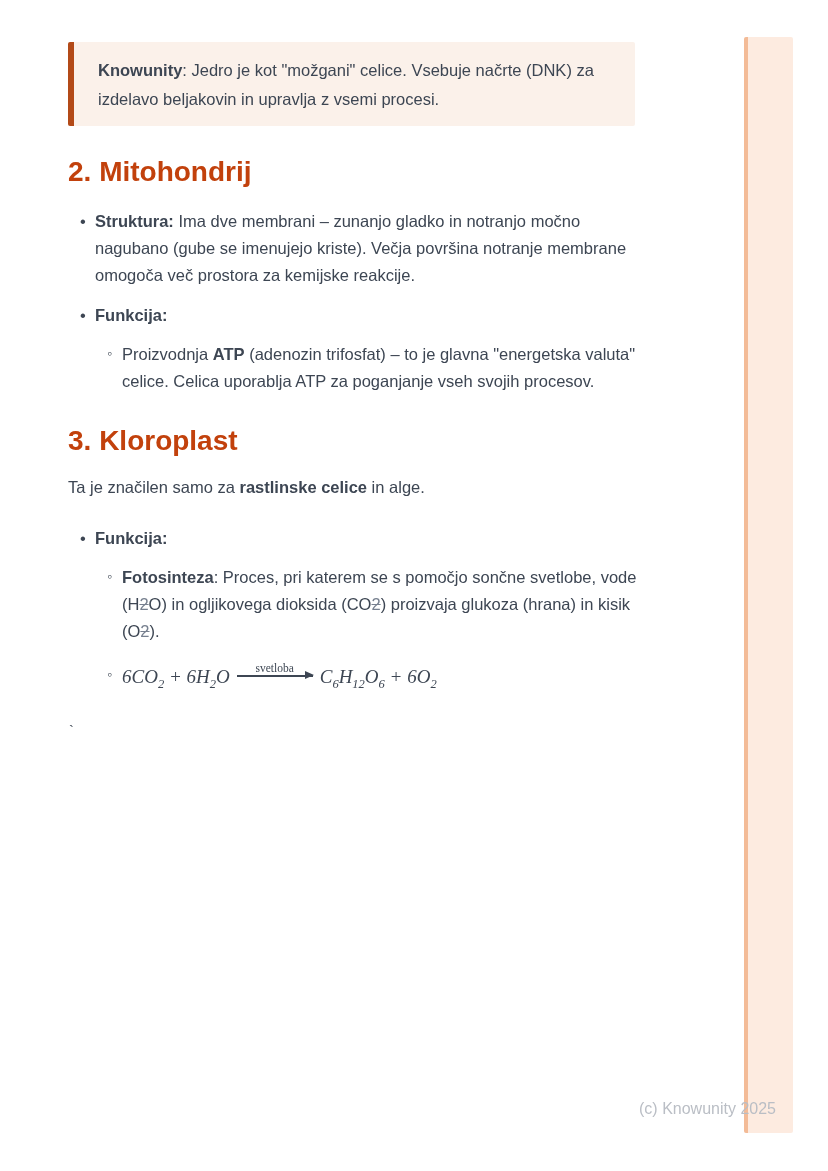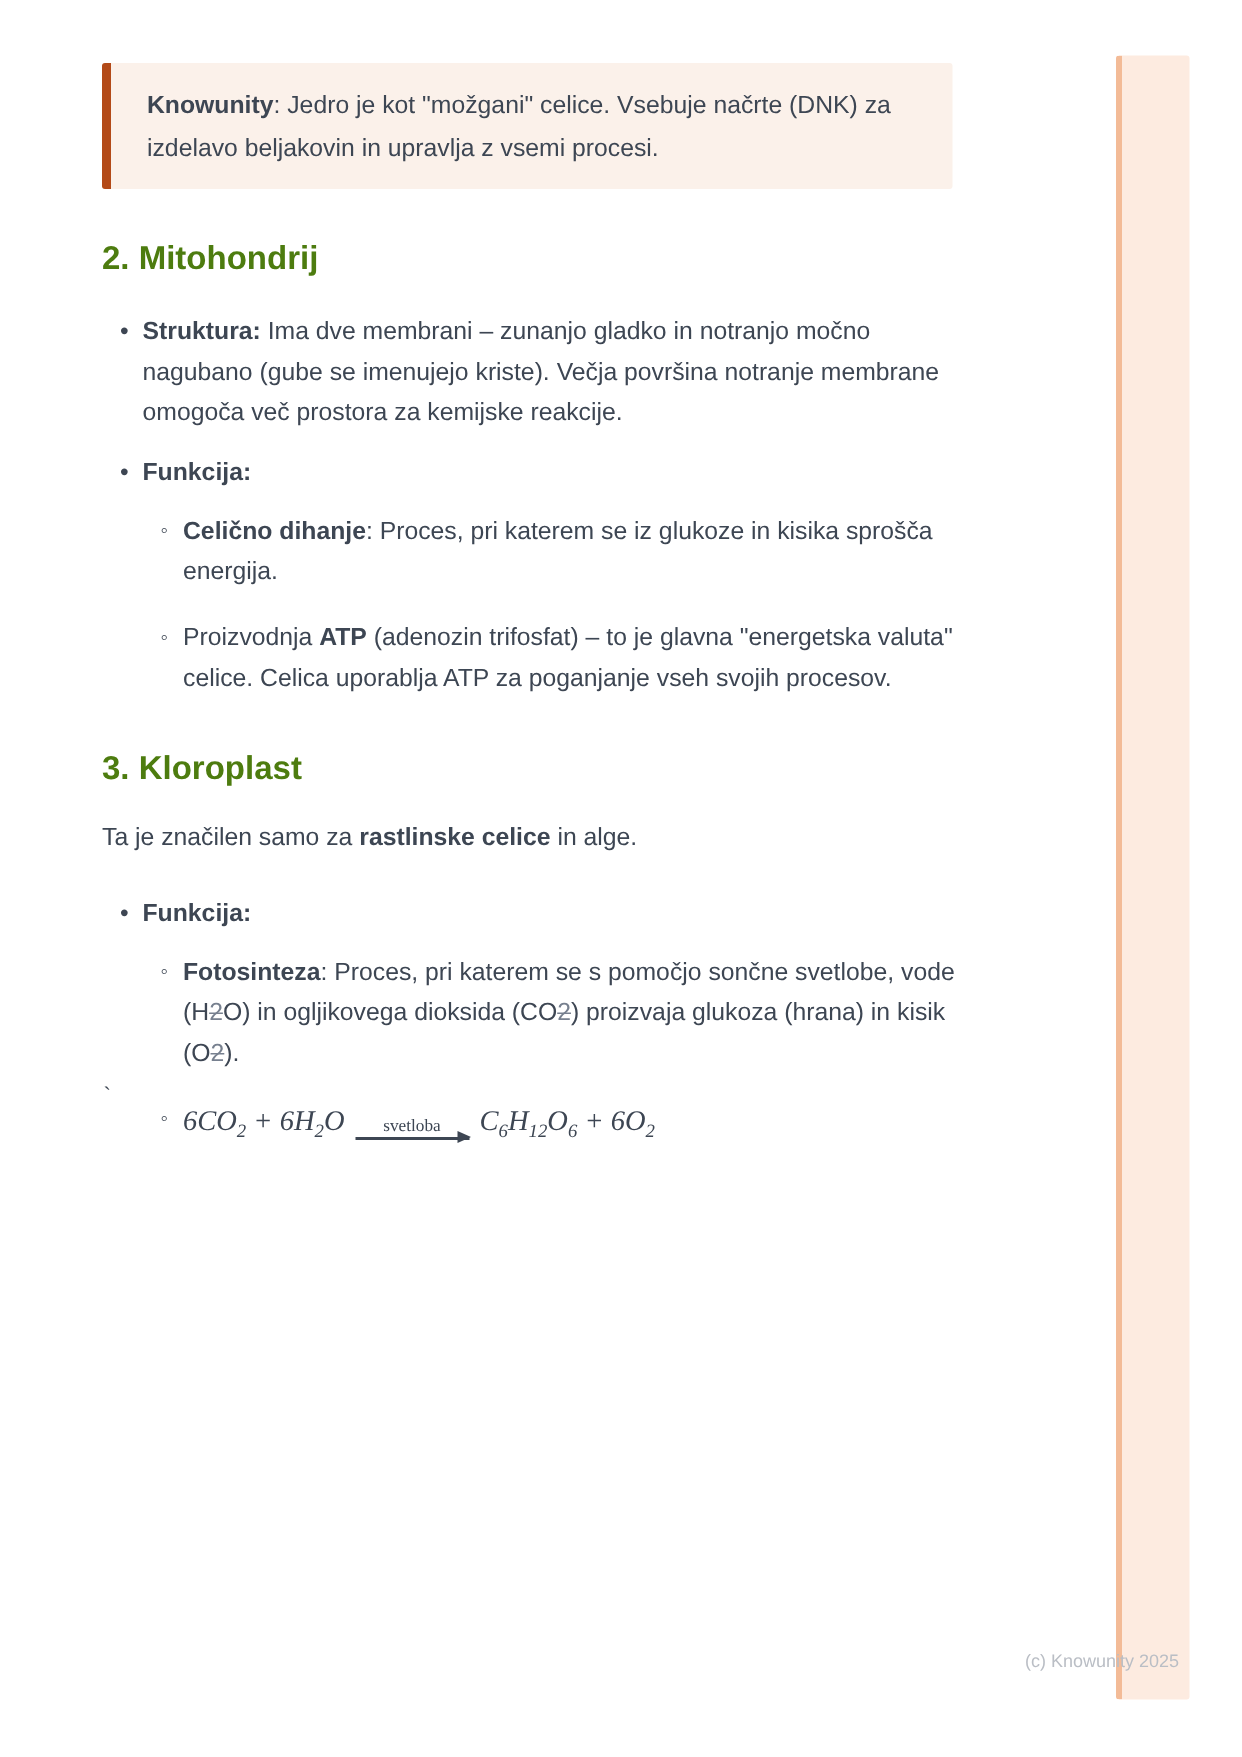--- a/index.html
+++ b/index.html
@@ -37,22 +37,22 @@
     border-radius:2px;
     padding:14px 26px 12px 24px;
     width:567px;
     box-sizing:border-box;
     font-size:16.5px;
     line-height:29px;
   }
   .b{font-weight:bold;}
 
   h2{
-    color:#4d7c0f;
-    font-size:22px;
+    color:#c2410c;
+    font-size:28px;
     line-height:24px;
     margin:34px 0 0 0;
     font-weight:bold;
   }
   p.lead{
     margin:21px 0 0 0;
     font-size:16.5px;
     line-height:27px;
   }
 
@@ -93,21 +93,21 @@
     line-height:30px;
     white-space:nowrap;
     display:flex;
     align-items:flex-start;
   }
   .eq sub{font-size:12.5px;font-style:italic;line-height:0;}
   .rxn{
     display:inline-flex;
     flex-direction:column;
     align-items:center;
-    margin:16px 7px;
+    margin:4px 7px;
     transform:translateY(-4px);
   }
   .rxn-label{
     font-family:"Liberation Serif", serif;
     font-style:normal;
     font-size:11.5px;
     line-height:12px;
     margin-bottom:1px;
   }
   .rxn-shaft{
@@ -127,22 +127,22 @@
 
   .stray-mark{
     position:absolute;
     left:69px;top:722px;
     font-size:15px;
     color:#3d4653;
   }
 
   .footer-copyright{
     position:absolute;
-    top:1100px;right:42px;
-    font-size:12px;
+    top:1100px;right:52px;
+    font-size:16px;
     color:#babec5;
     z-index:3;
   }
 </style>
 </head>
 <body>
 
 <div class="page">
 
   <div class="side-stripe"></div>
@@ -156,23 +156,20 @@
     <h2>2. Mitohondrij</h2>
 
 
     <ul class="lvl1">
       <li>
         <span class="b">Struktura:</span><span> Ima dve membrani – zunanjo gladko in notranjo močno nagubano (gube se imenujejo kriste). Večja površina notranje membrane omogoča več prostora za kemijske reakcije.</span>
       </li>
       <li>
         <span class="b">Funkcija:</span>
         <ul class="lvl2">
-          <li>
-            <span class="b">Celično dihanje</span><span>: Proces, pri katerem se iz glukoze in kisika sprošča energija.</span>
-          </li>
           <li>
             <span>Proizvodnja </span><span class="b">ATP</span><span> (adenozin trifosfat) – to je glavna "energetska valuta" celice. Celica uporablja ATP za poganjanje vseh svojih procesov.</span>
           </li>
         </ul>
       </li>
     </ul>
 
     <h2>3. Kloroplast</h2>
 
     <p class="lead"><span>Ta je značilen samo za </span><span class="b">rastlinske celice</span><span> in alge.</span></p>

